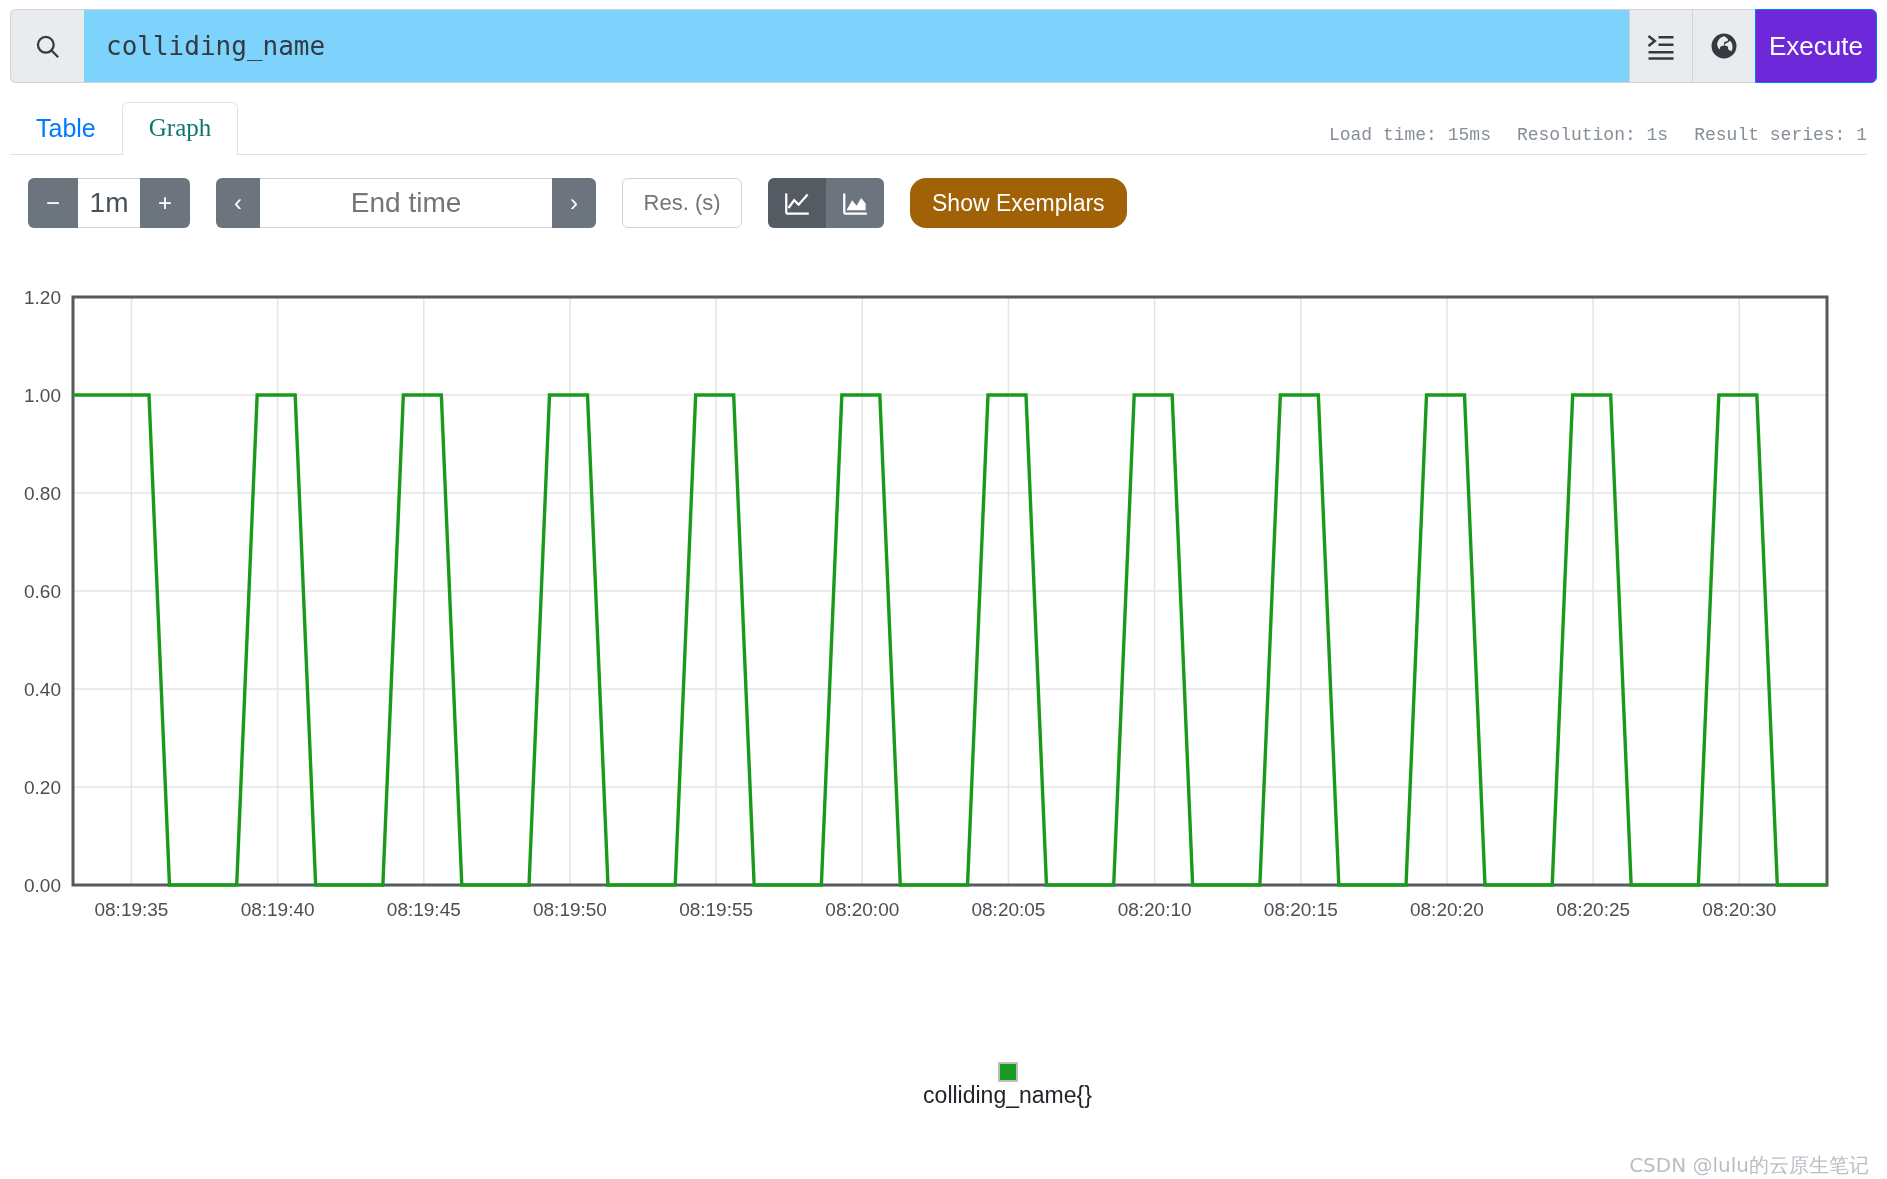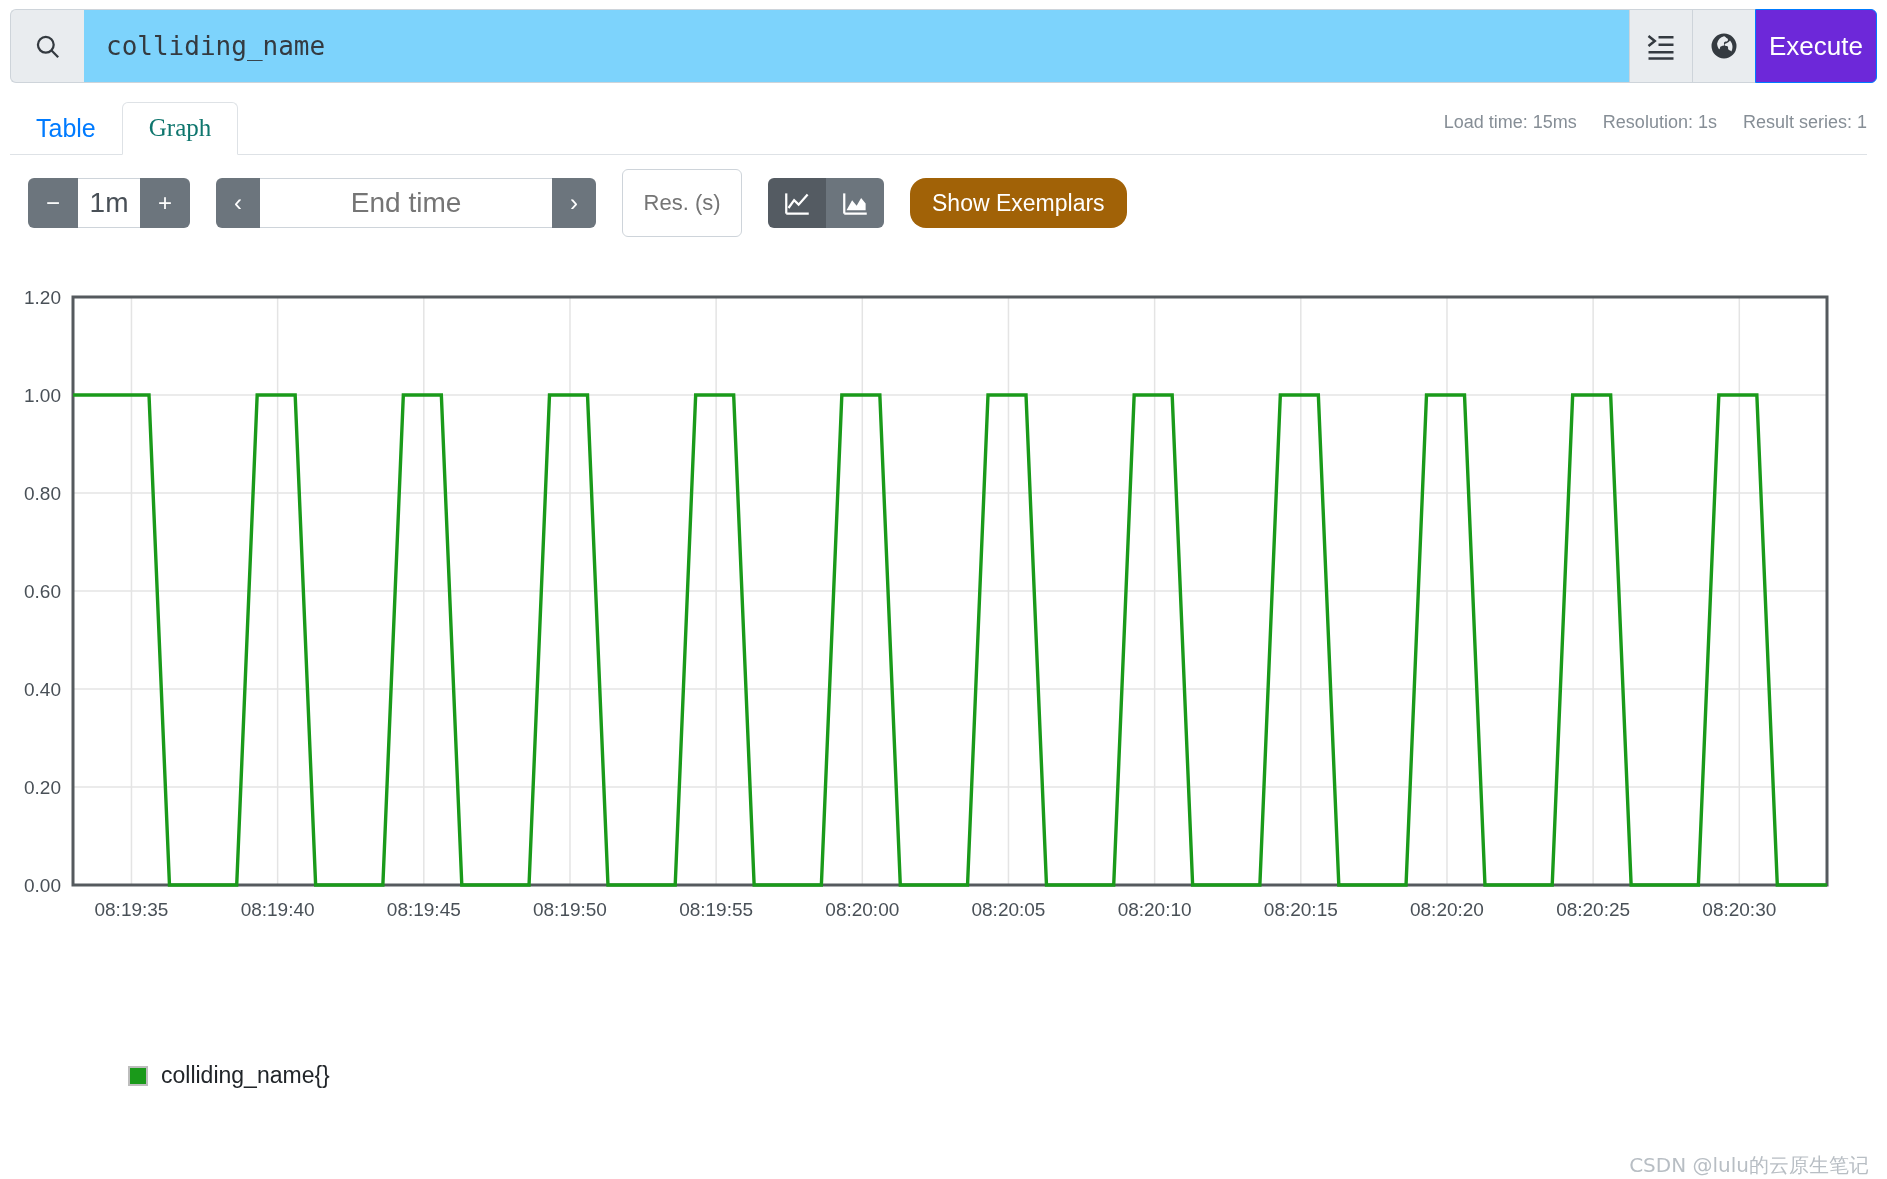--- a/index.html
+++ b/index.html
@@ -81,24 +81,25 @@
     color: #0f766e;
     background: #fff;
     border: 1px solid #dee2e6;
     border-bottom-color: #fff;
     border-radius: 6px 6px 0 0;
     margin-bottom: -1px;
     font-family: Liberation Serif, serif;
   }
   #stats {
     position: absolute;
-    right: 0; top: 13px;
+    right: 0; top: 26px;
     display: flex; gap: 26px;
     font-size: 18px;
     color: #868e96;
+    font-family: Liberation Mono, monospace;
   }
 
   
   #controls {
     display: flex;
     align-items: center;
     gap: 26px;
     margin: 23px 0 0 28px;
     height: 50px;
   }
@@ -120,21 +121,21 @@
     border-left: none; border-right: none;
     font-size: 28px;
     color: #495057;
     display: flex; align-items: center; justify-content: center;
     text-align: center;
     outline: none;
   }
   #range-value { width: 62px; }
   #endtime-input { width: 292px; color: #3b82f6; }
   #res-input {
-    width: 120px; height: 68px;
+    width: 120px; height: 50px;
     border: 1px solid #ced4da;
     border-radius: 6px;
     font-size: 22px;
     color: #868e96;
     text-align: center;
     outline: none;
     background: #fff;
   }
   .toggle {
     width: 58px;
@@ -163,22 +164,22 @@
     margin: 18px 0 0 0;
     width: 1887px;
     height: 810px;
   }
   #chart-svg { display: block; }
 
   
   #legend {
     display: flex;
     align-items: center;
-    gap: 13px;
     margin: 6px 0 0 128px;
+    flex-direction: column;
   }
   #legend-swatch {
     width: 20px; height: 20px;
     border: 2px solid #bdbdbd;
     background: #1a9a1a;
   }
   #legend-label {
     font-size: 23px;
     color: #212529;
   }

